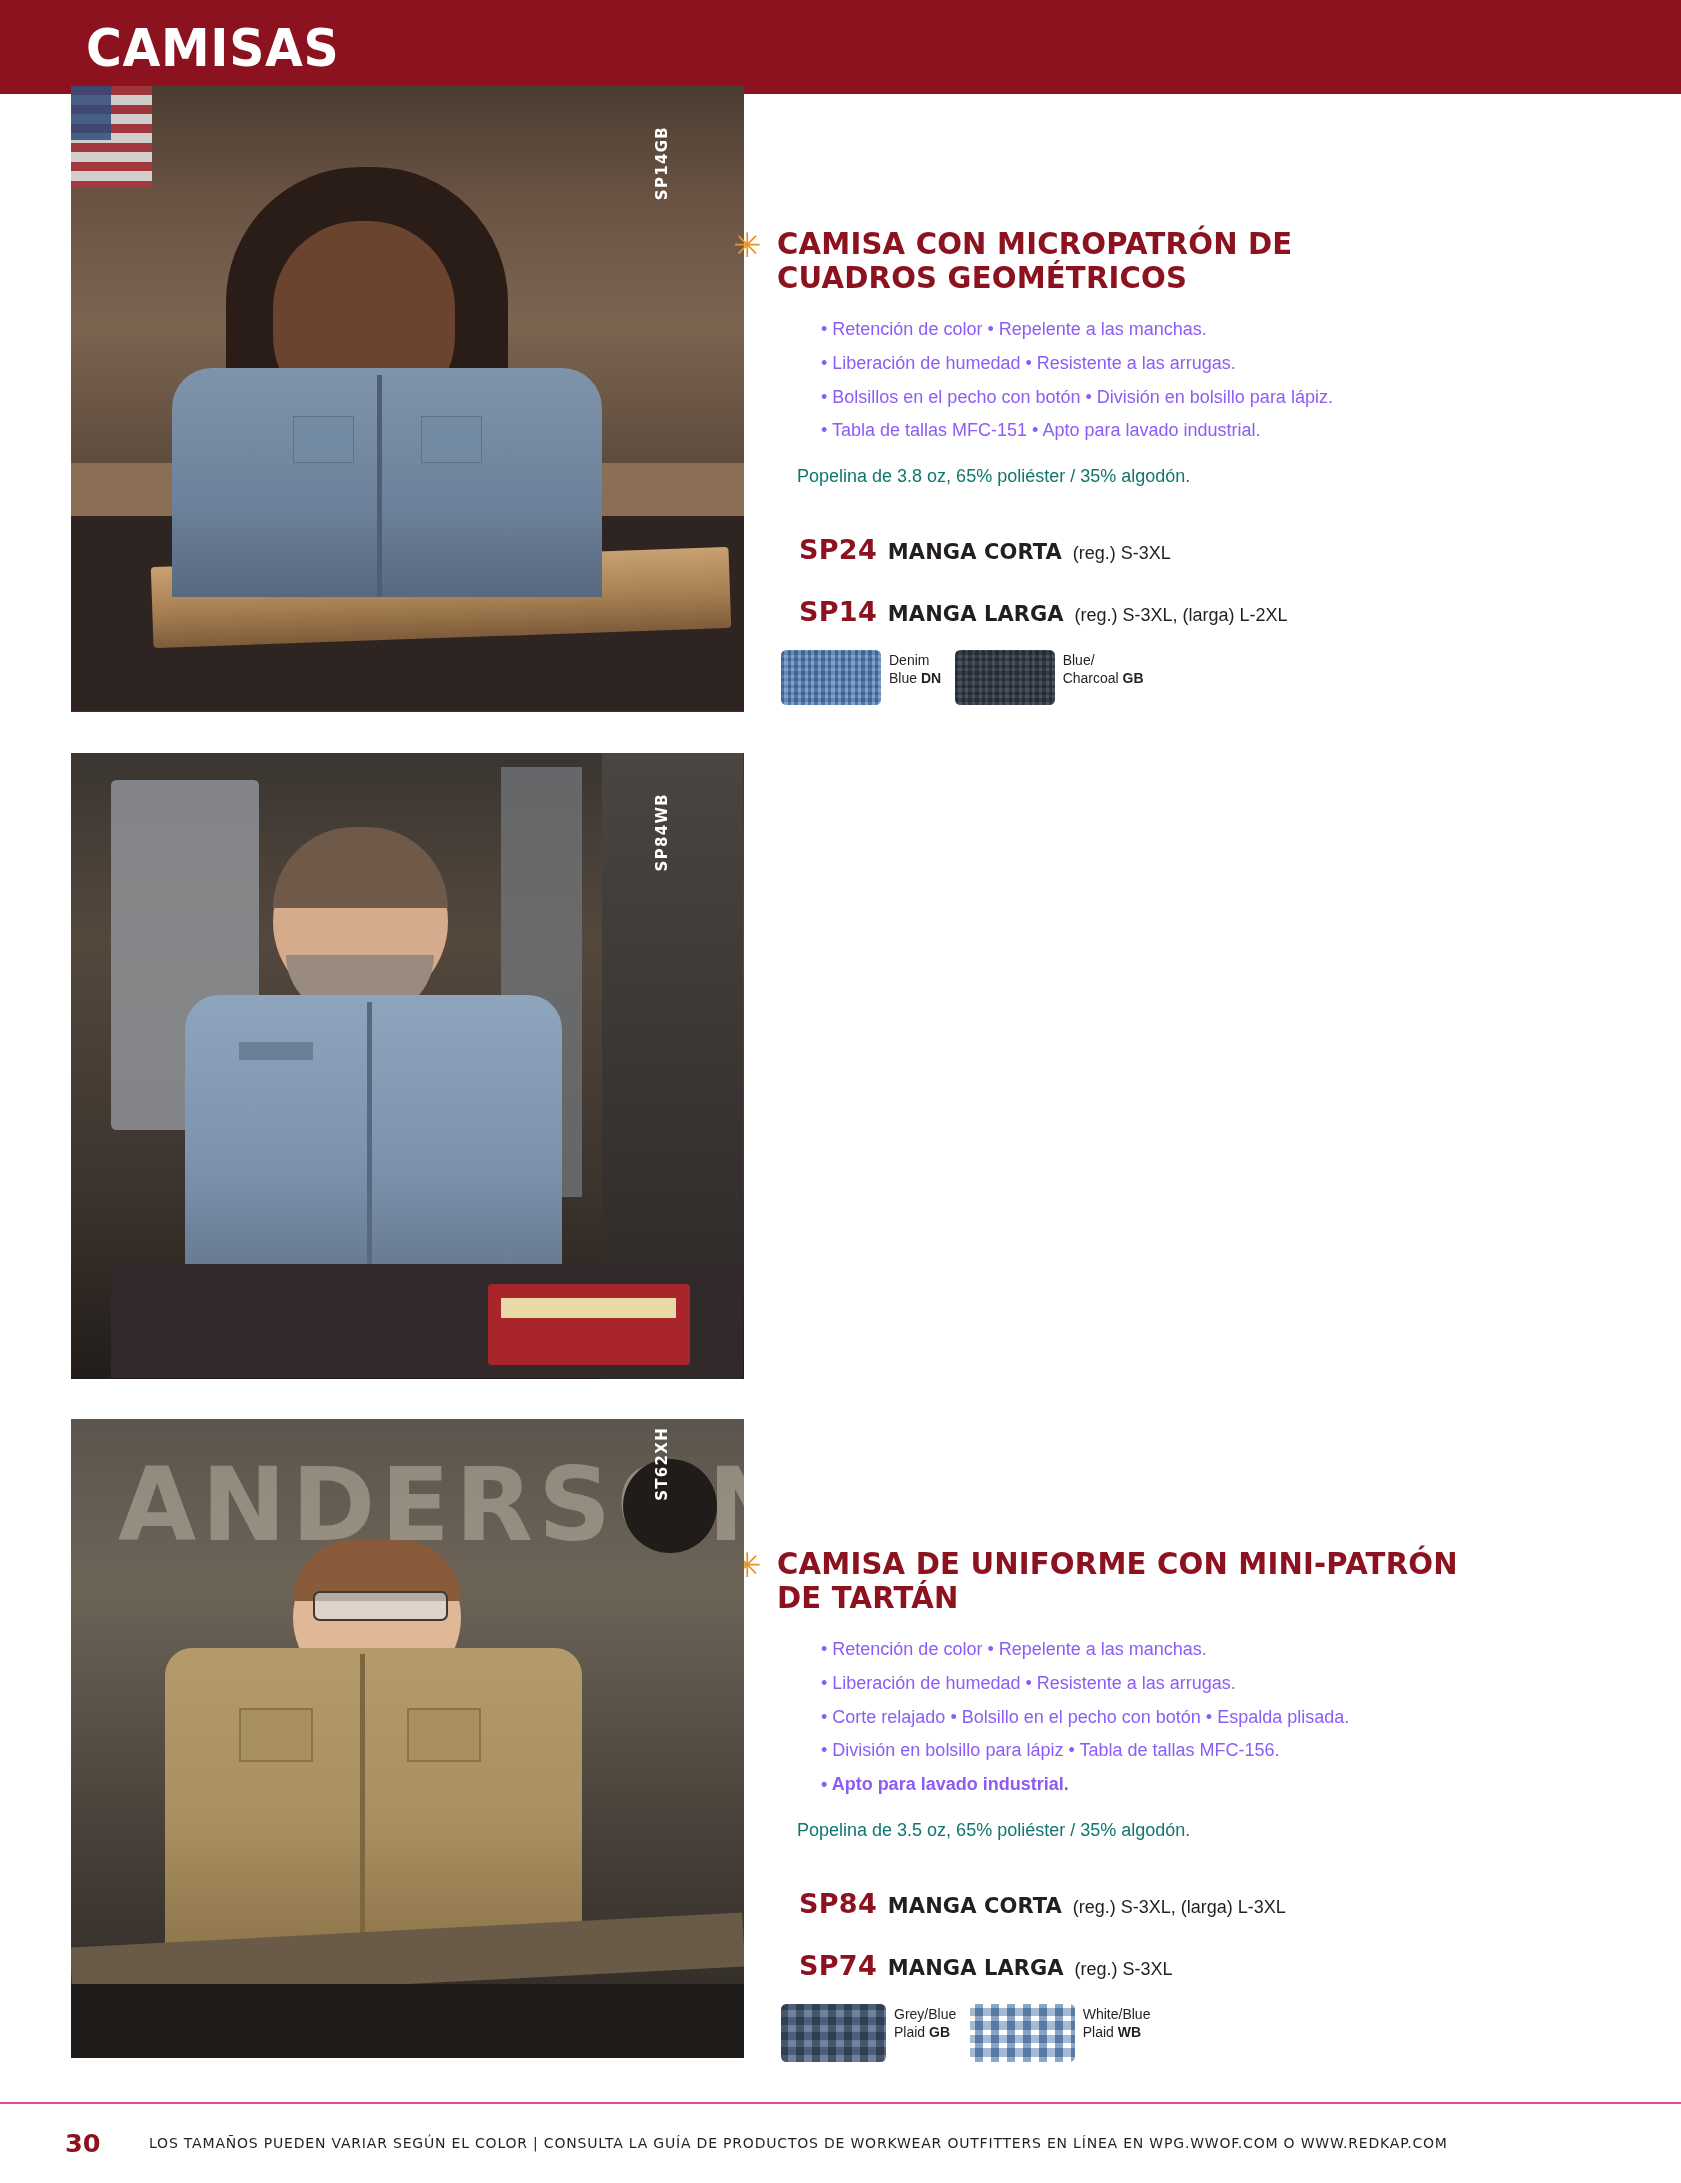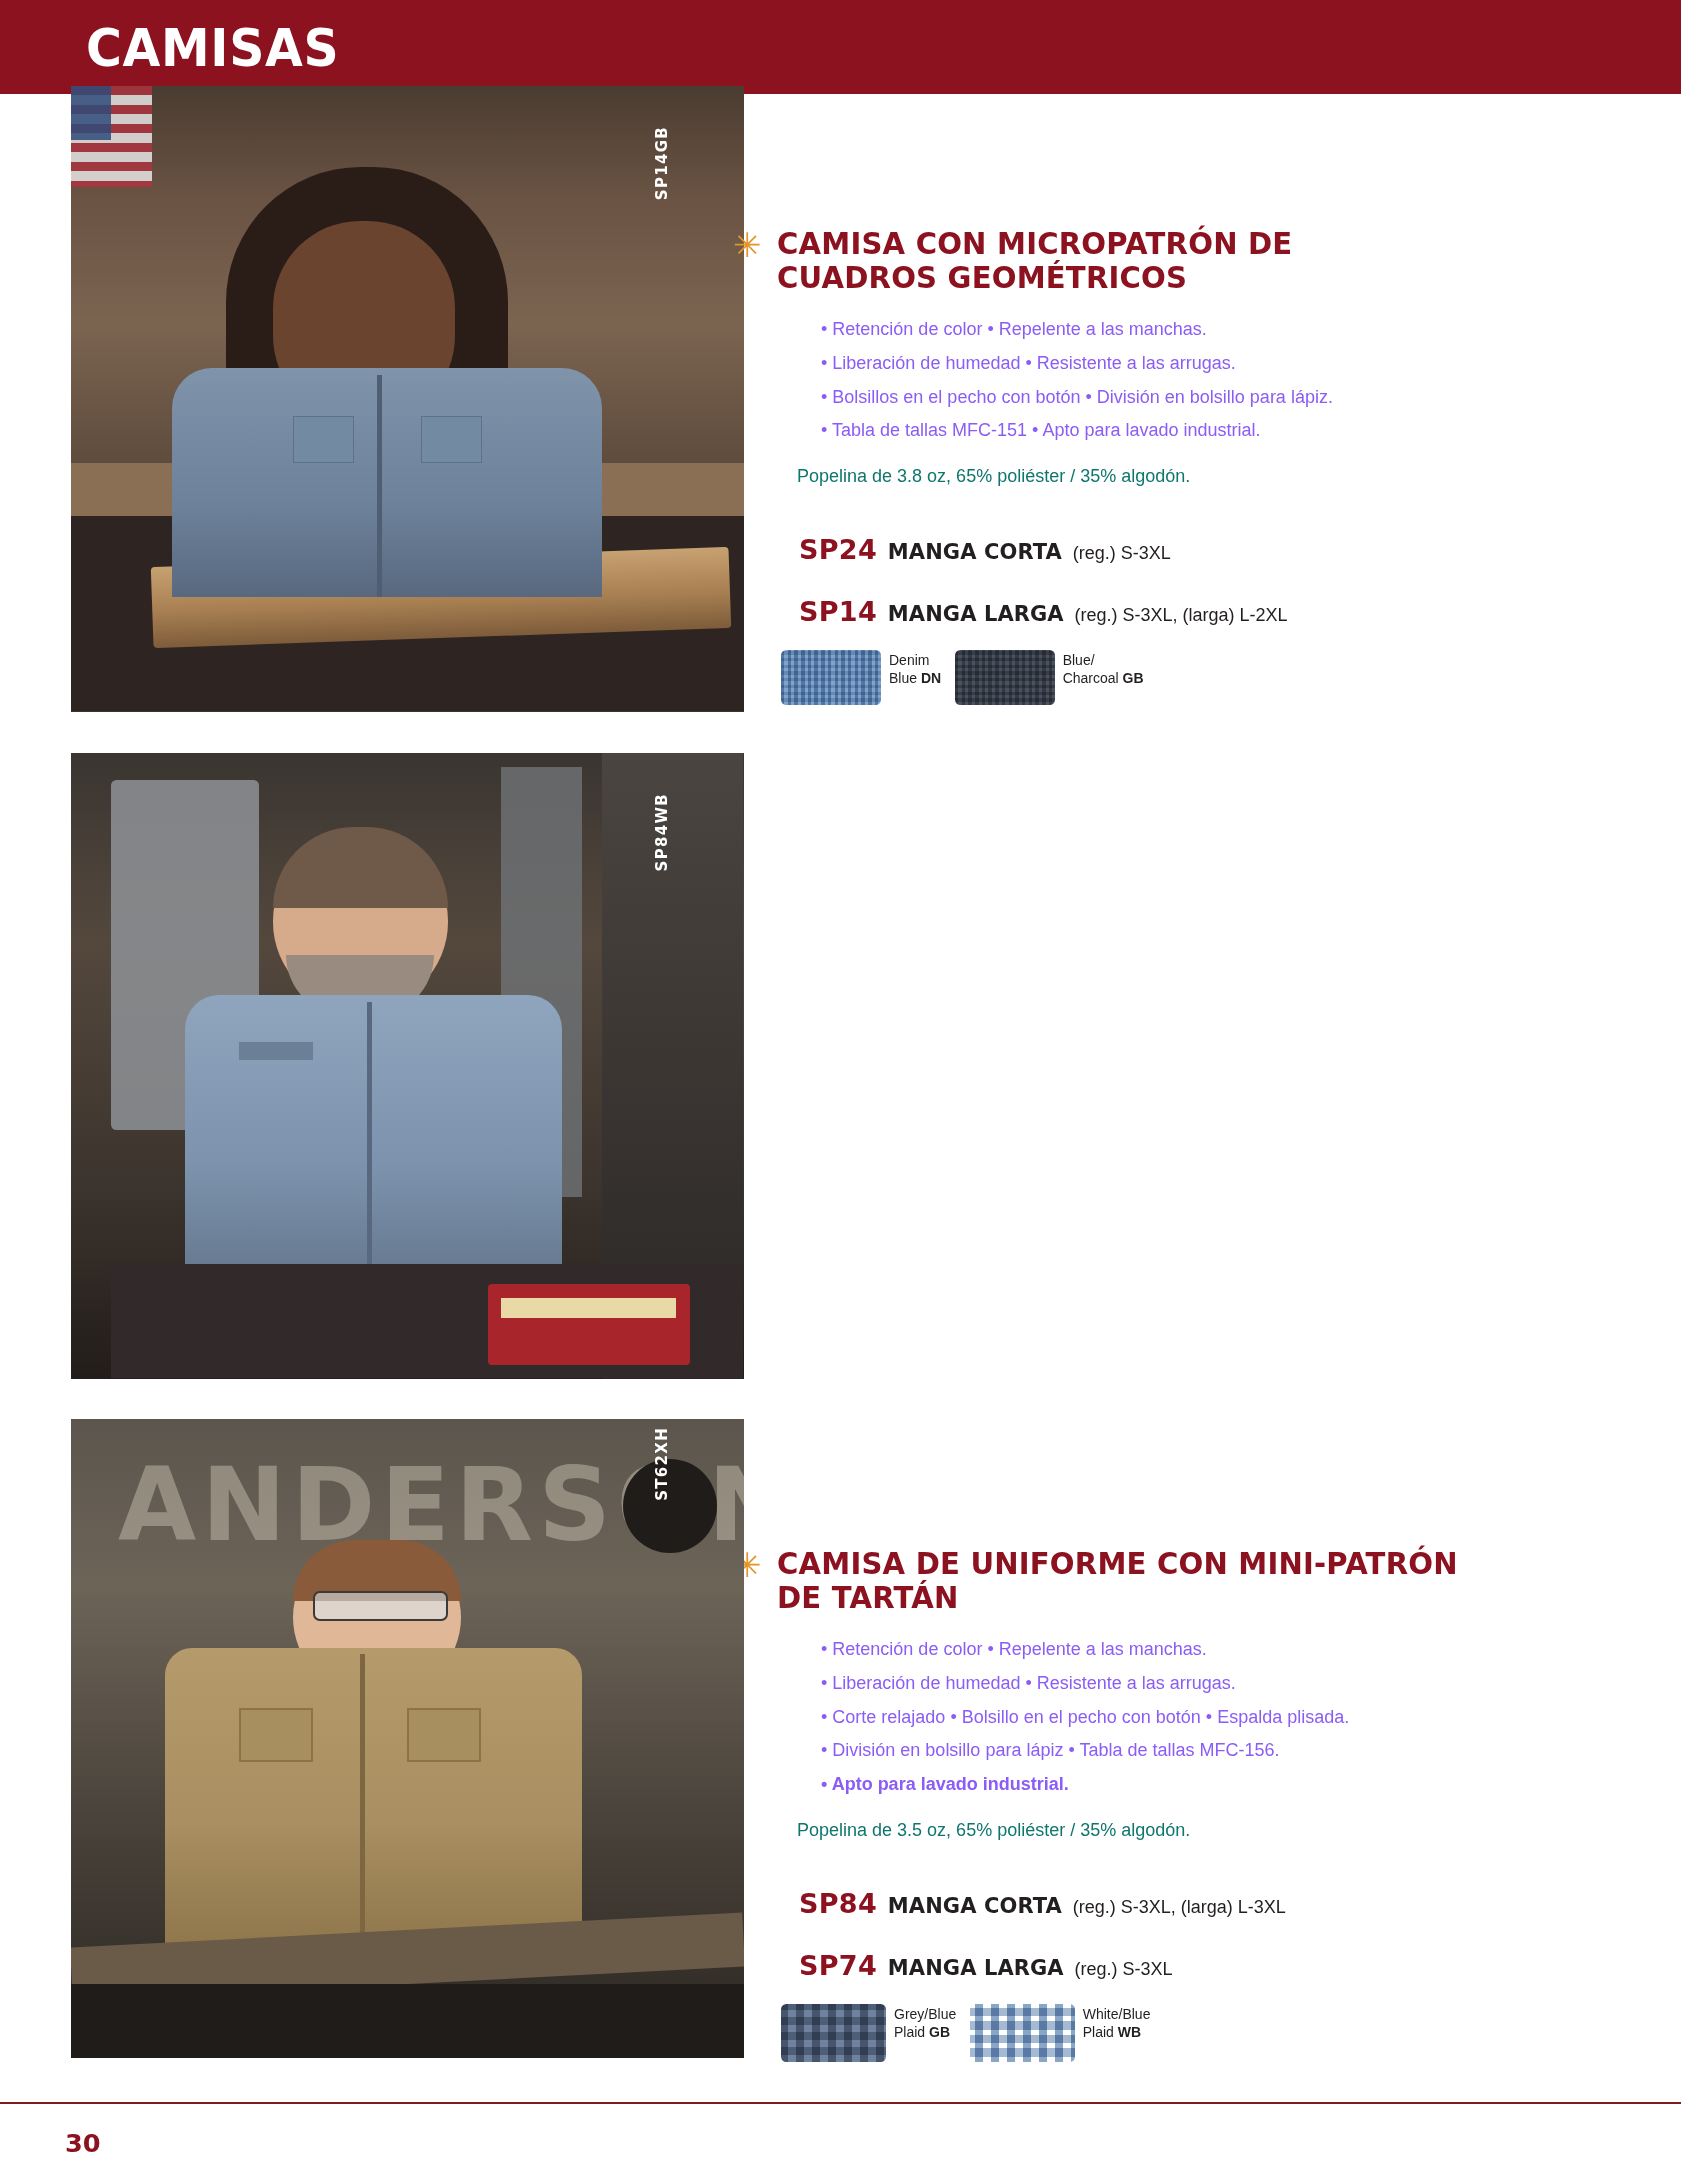--- a/index.html
+++ b/index.html
@@ -191,21 +191,21 @@
   }
   .chip-label b { font-weight: 700; }
 
   
   .footer {
     position: absolute;
     left: 0;
     bottom: 0;
     width: 1682px;
     height: 81px;
-    border-top: 2px solid #7f1d1d;
+    border-top: 2px solid #ec4899;
   }
   .footer .pageno {
     position: absolute;
     left: 65px;
     top: 24px;
     font-family: "DejaVu Sans", sans-serif;
     font-weight: 900;
     font-size: 25.6px;
     color: #8c1220;
   }
@@ -395,14 +395,15 @@
     <div style="position:absolute;left:336px;top:289px;width:74px;height:54px;background:#a78f60;border:2px solid #8c7449;"></div>
     <div style="position:absolute;left:0;top:511px;width:673px;height:54px;background:#6a5a48;transform:rotate(-3deg);"></div>
     <div style="position:absolute;left:0;top:565px;width:673px;height:74px;background:#201c19;"></div>
     <div class="photo-code" style="left:582px;top:8px;">ST62XH</div>
   </div>
 
 </div>
 
 <div class="footer">
   <div class="pageno">30</div>
+  <div class="note">LOS TAMAÑOS PUEDEN VARIAR SEGÚN EL COLOR  |  CONSULTA LA GUÍA DE PRODUCTOS DE WORKWEAR OUTFITTERS EN LÍNEA EN WPG.WWOF.COM O WWW.REDKAP.COM</div>
 </div>
 
 
 </body></html>

